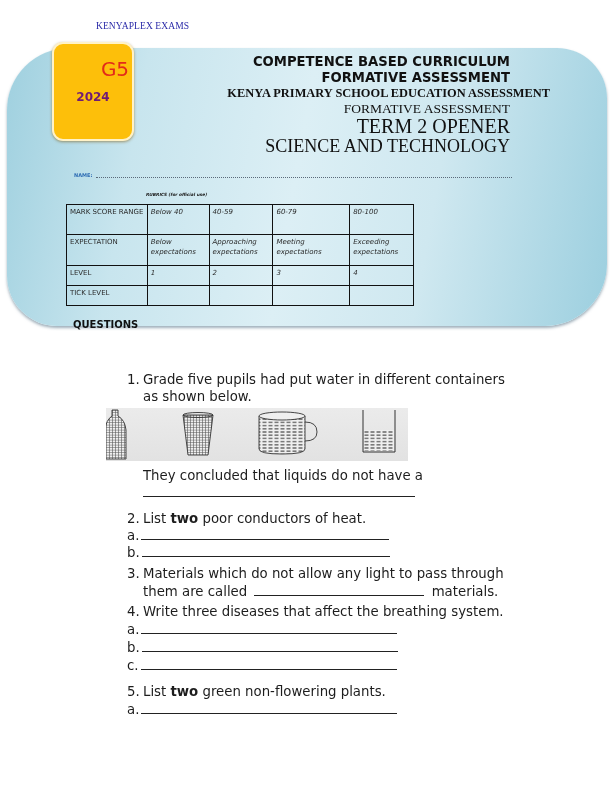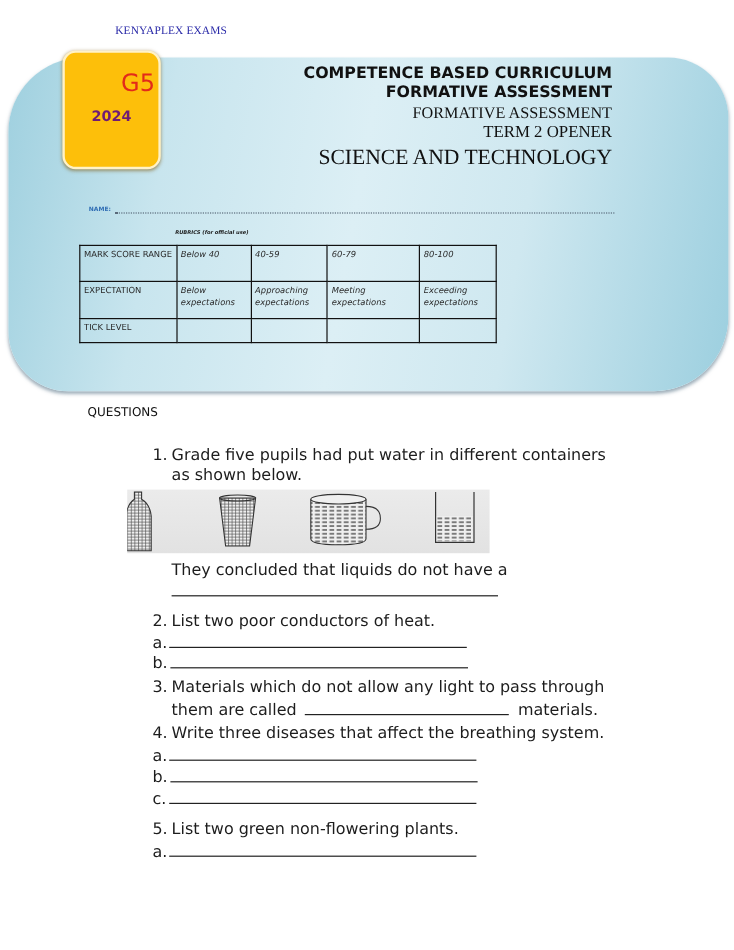--- a/index.html
+++ b/index.html
@@ -26,21 +26,21 @@
     text-align: center;
   }
   .badge .grade { display: block; margin-top: 13px; font-family: "DejaVu Sans", sans-serif; font-size: 20px; color: #e32a1a; padding-left: 44px; }
   .badge .year { display: block; margin-top: 9px; font-family: "DejaVu Sans", sans-serif; font-weight: bold; font-size: 12px; color: #701a75; }
 
   .titles { position: absolute; left: 150px; top: 53px; width: 360px; text-align: right; color: #111; }
   .t1 { font-family: "DejaVu Sans", sans-serif; font-weight: bold; font-size: 13.2px; line-height: 17px; }
   .t2 { font-family: "DejaVu Sans", sans-serif; font-weight: bold; font-size: 13.2px; line-height: 16px; }
   .t3 { font-family: "Liberation Serif", serif; font-weight: bold; font-size: 12.4px; line-height: 15px; white-space: nowrap; margin-left: -20px; margin-right: -40px; }
   .t4 { font-family: "Liberation Serif", serif; font-size: 13.5px; line-height: 15px; }
-  .t5 { font-family: "Liberation Serif", serif; font-size: 14px; line-height: 20px; }
+  .t5 { font-family: "Liberation Serif", serif; font-size: 20px; line-height: 20px; }
   .t6 { font-family: "Liberation Serif", serif; font-size: 18px; line-height: 20px; }
 
   .name-row { position: absolute; left: 74px; top: 172px; width: 440px; height: 10px; }
   .name-label { position: absolute; left: 0; top: 0; font-family: "DejaVu Sans", sans-serif; font-weight: bold; font-size: 5px; color: #2f6db4; }
   .name-line { position: absolute; left: 22px; top: 5px; width: 416px; border-bottom: 1px dotted #5a6a7a; }
 
   .rubrics { position: absolute; left: 146px; top: 192px; font-family: "DejaVu Sans", sans-serif; font-size: 4.3px; font-weight: bold; font-style: italic; color: #1a1a1a; }
 
   table.rubric {
     position: absolute; left: 66px; top: 204px; width: 348px;
@@ -55,26 +55,26 @@
   table.rubric col.c1 { width: 62px; }
   table.rubric col.c2 { width: 64px; }
   table.rubric col.c3 { width: 77px; }
   table.rubric col.c4 { width: 64px; }
   tr.r0 td { height: 30px; }
   tr.r1 td { height: 31px; }
   tr.r2 td { height: 20px; }
   tr.r3 td { height: 20px; }
 
   .questions-heading {
-    position: absolute; left: 73px; top: 339px;
-    font-family: "DejaVu Sans", sans-serif; font-weight: normal; font-size: 10px; color: #111; text-align: center;
+    position: absolute; left: 73px; top: 319px;
+    font-family: "DejaVu Sans", sans-serif; font-weight: bold; font-size: 10px; color: #111; text-align: center;
   }
 
   .q { position: absolute; font-family: "DejaVu Sans", sans-serif; font-size: 13.3px; color: #1d1d1d; line-height: 16px; white-space: nowrap; margin-left: 36px; }
-  .q b { font-weight: normal; }
+  .q b { font-weight: bold; }
   .num { display: inline-block; width: 16px; }
   .blank { display: inline-block; border-bottom: 1px solid #222; height: 13px; vertical-align: baseline; }
   .sub { position: absolute; font-family: "DejaVu Sans", sans-serif; font-size: 13.3px; color: #1d1d1d; line-height: 16px; white-space: nowrap; }
   .sub .blank { margin-left: 2px; }
 
   .figure {
     position: absolute; left: 106px; top: 408px; width: 302px; height: 53px;
     background: linear-gradient(180deg, #ebebeb, #e2e2e2);
   }
 </style>
@@ -86,20 +86,21 @@
 <div class="panel"></div>
 
 <div class="badge">
   <span class="grade">G5</span>
   <span class="year">2024</span>
 </div>
 
 <div class="titles">
   <div class="t1">COMPETENCE BASED CURRICULUM</div>
   <div class="t2">FORMATIVE ASSESSMENT</div>
+  <div class="t3">KENYA PRIMARY SCHOOL EDUCATION ASSESSMENT</div>
   <div class="t4">FORMATIVE ASSESSMENT</div>
   <div class="t5">TERM 2 OPENER</div>
   <div class="t6">SCIENCE AND TECHNOLOGY</div>
 </div>
 
 <div class="name-row">
   <span class="name-label">NAME:</span>
   <span class="name-line"></span>
 </div>
 
@@ -121,20 +122,27 @@
     <td class="it">60-79</td>
     <td class="it">80-100</td>
   </tr>
   <tr class="r1">
     <td>EXPECTATION</td>
     <td class="it">Below expectations</td>
     <td class="it">Approaching expectations</td>
     <td class="it">Meeting expectations</td>
     <td class="it">Exceeding expectations</td>
   </tr>
+  <tr class="r2">
+    <td>LEVEL</td>
+    <td class="it">1</td>
+    <td class="it">2</td>
+    <td class="it">3</td>
+    <td class="it">4</td>
+  </tr>
   <tr class="r3">
     <td>TICK LEVEL</td>
     <td></td>
     <td></td>
     <td></td>
     <td></td>
   </tr>
 </tbody>
   </table>
 

